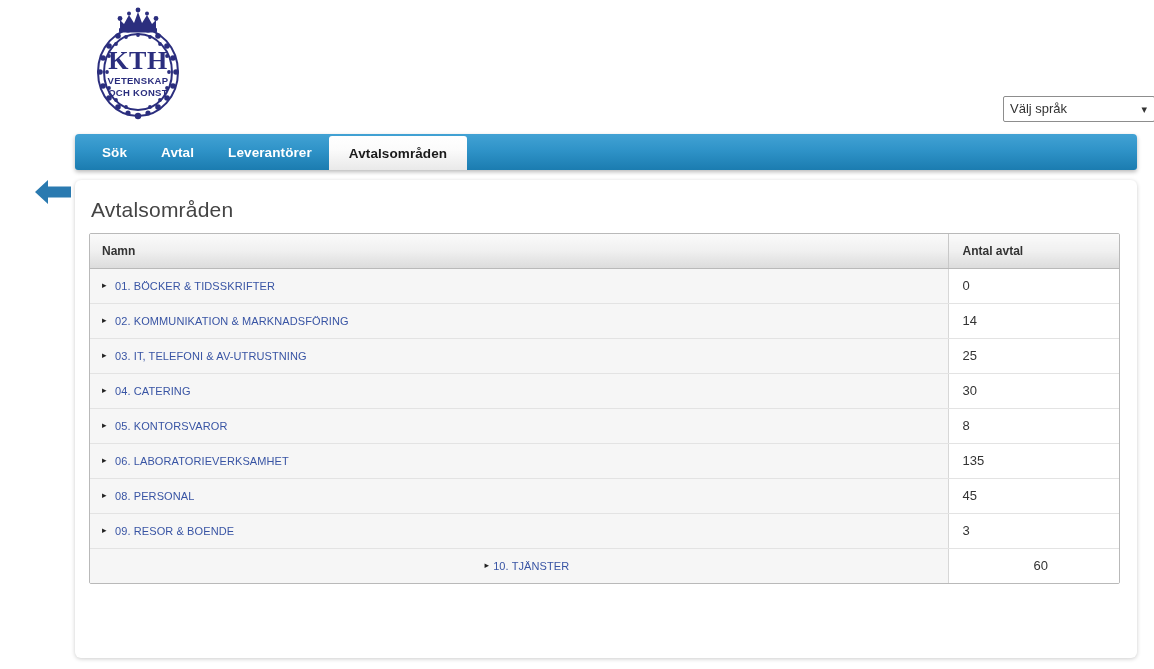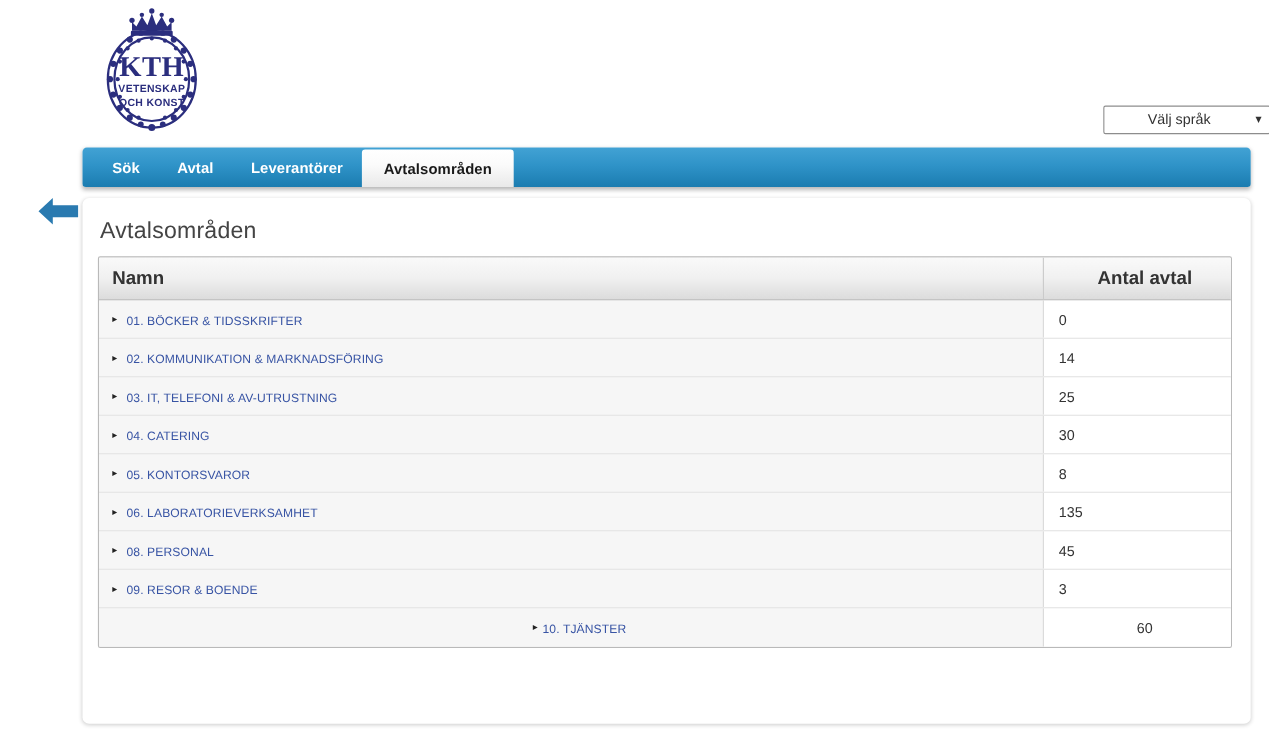--- a/index.html
+++ b/index.html
@@ -17,21 +17,20 @@
     height: 669px;
     background: #ffffff;
   }
 
   
   #header {
     position: absolute;
     left: 0; top: 0;
     width: 1154px;
     height: 130px;
-    text-align: center;
   }
 
   #logo {
     position: absolute;
     left: 84px;
     top: 6px;
     width: 108px;
     height: 118px;
   }
   #logo svg { display: block; width: 108px; height: 118px; }
@@ -161,31 +160,30 @@
     table-layout: fixed;
     font-size: 13px;
   }
   table.grid col.col-name { width: 858px; }
   table.grid col.col-count { width: auto; }
 
   table.grid thead th {
     background: linear-gradient(to bottom, #fafafa 0%, #f0f0f0 50%, #dcdcdc 100%);
     color: #333333;
     font-weight: bold;
-    font-size: 17px;
+    font-size: 12px;
     text-align: left;
     padding: 9px 0 9px 12px;
     height: 34px;
     border-bottom: 1px solid #b9b9b9;
     white-space: nowrap;
   }
   table.grid thead th.count-head {
     border-left: 1px solid #c8c8c8;
     padding-left: 14px;
-    text-align: center;
   }
 
   table.grid tbody td {
     height: 35px;
     padding: 0 0 0 12px;
     border-bottom: 1px solid #e3e3e3;
     vertical-align: middle;
     background: #f6f6f6;
   }
   table.grid tbody tr:last-child td { border-bottom: none; text-align: center; }

